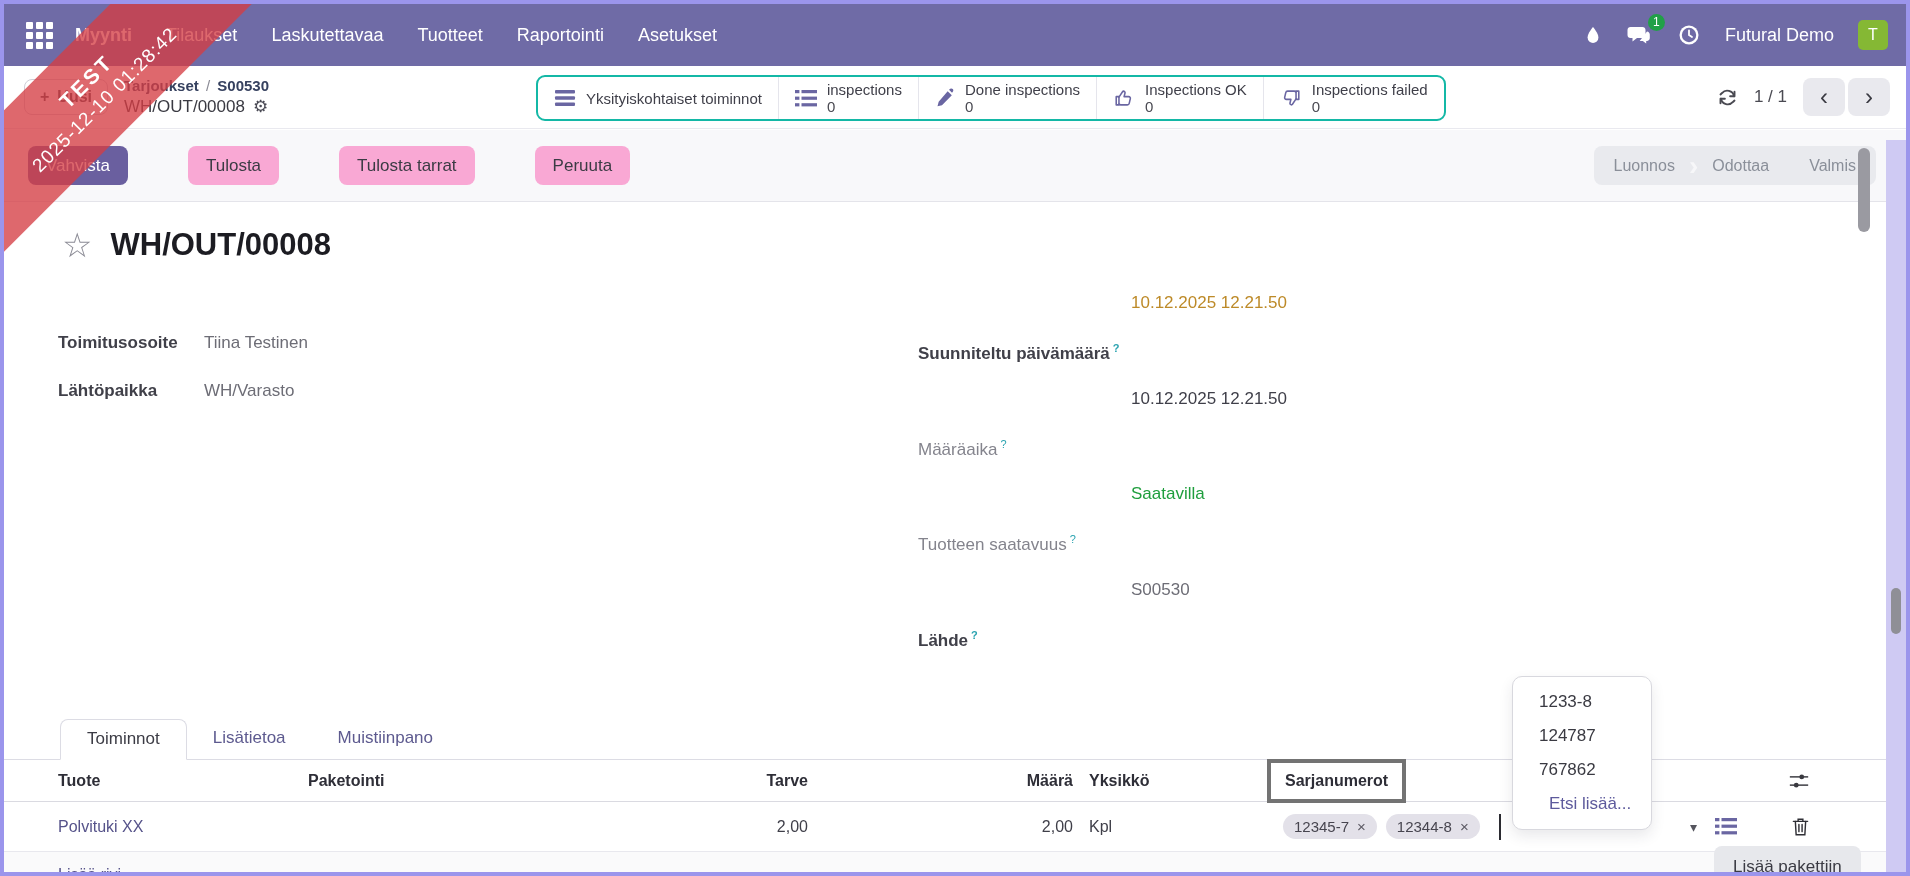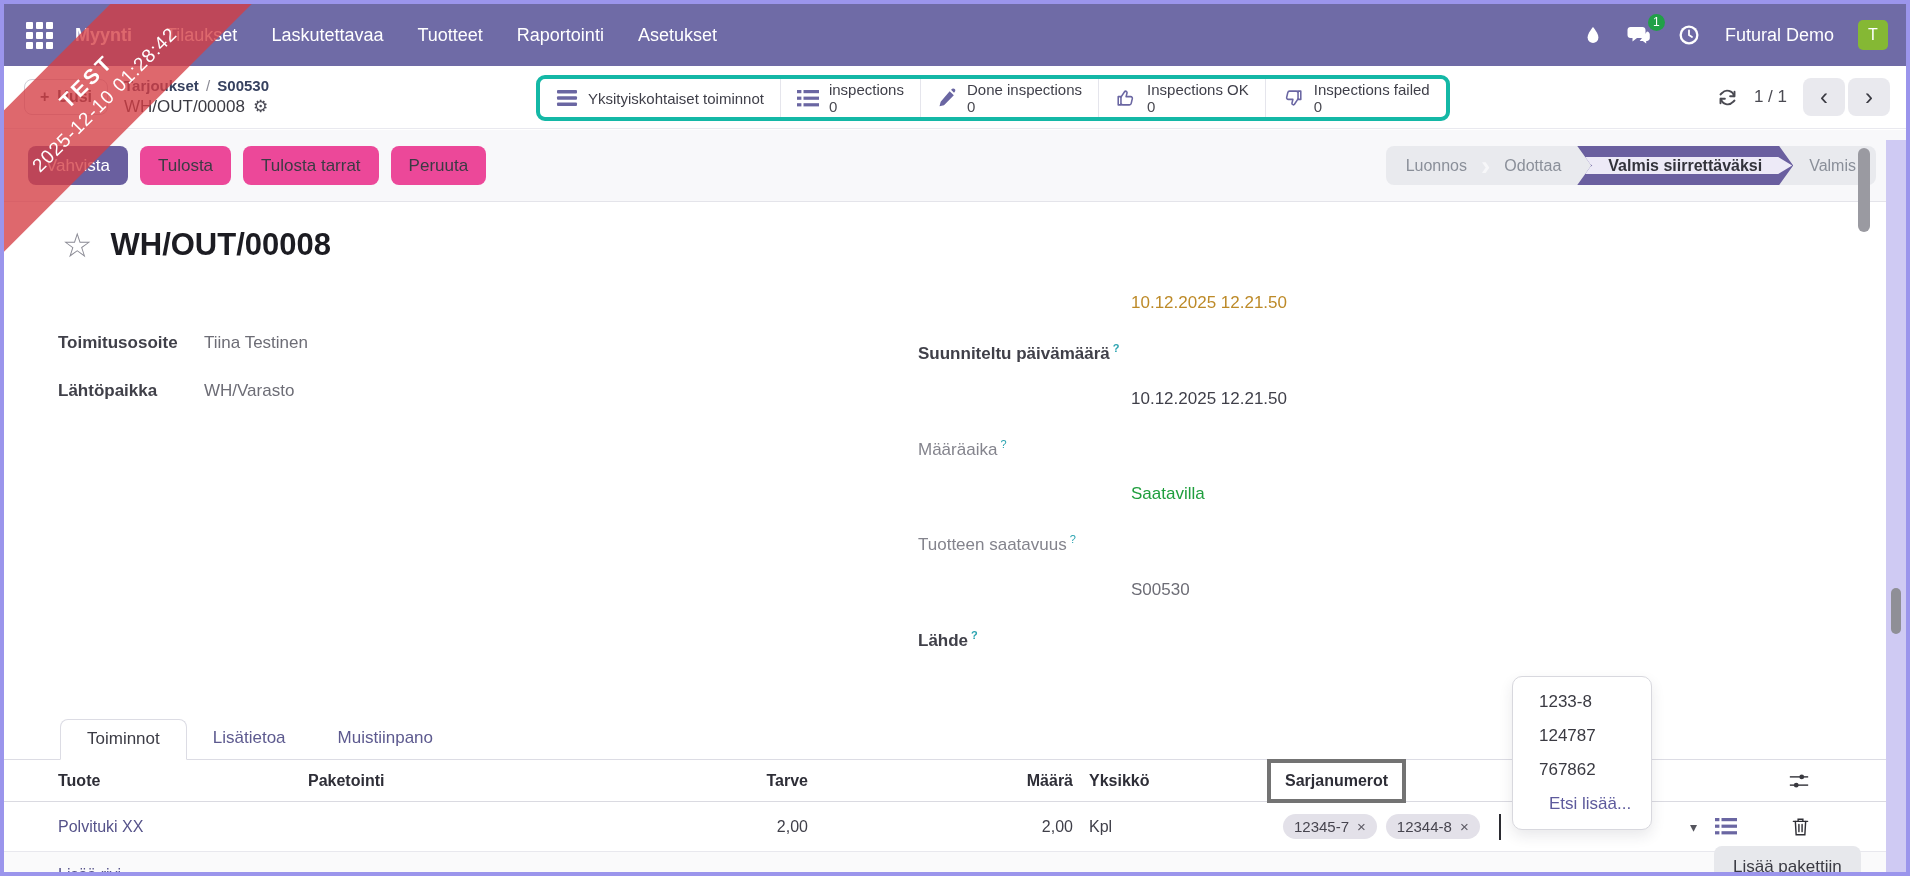--- a/index.html
+++ b/index.html
@@ -43,21 +43,21 @@
     font-family:inherit; font-weight:bold;
   }
   .crumbs { margin-left:16px; line-height:1.25; }
   .crumb-line1 { font-size:15px; font-weight:bold; color:#36415f; }
   .crumb-sep { color:#8a8a94; font-weight:normal; padding:0 3px; }
   .crumb-line2 { font-size:17px; color:#3a3a42; display:flex; align-items:center; gap:8px; }
   .gear { font-size:17px; color:#4a4a55; cursor:pointer; }
 
   .smartbar {
     position:absolute; left:532px; top:9px; height:46px; display:flex;
-    border:4px solid #14b8a6; border-radius:9px; background:#fff; overflow:hidden;
+    border:2px solid #14b8a6; border-radius:9px; background:#fff; overflow:hidden;
   }
   .smart { display:flex; align-items:center; gap:10px; padding:0 16px; border-right:1px solid #e5e5ec; cursor:pointer; }
   .smart:last-child { border-right:none; }
   .smart .txtcol { display:flex; flex-direction:column; line-height:1.15; }
   .smart .lbl { font-size:15px; color:#3f3f49; }
   .smart .cnt { font-size:15px; color:#4a4a52; }
   .flip { transform:rotate(180deg); }
 
   .pager { position:absolute; right:16px; top:12px; display:flex; align-items:center; gap:16px; }
   .pager-count { font-size:17px; color:#4a4a52; }
@@ -68,21 +68,21 @@
   }
   .refresh { cursor:pointer; display:flex; }
 
   
   .actionbar {
     position:absolute; top:130px; left:4px; width:1902px; height:72px; background:#f8f8fa;
     border-bottom:1px solid #e4e4ea; display:flex; align-items:center; padding:0 30px 0 24px; z-index:8;
   }
   .btn { height:39px; border:none; border-radius:8px; padding:0 18px; font-size:17px; cursor:pointer; font-family:inherit; }
   .btn-primary { background:#6a5f9f; color:#fff; margin-right:12px; }
-  .btn-sec { background:#ec4899; color:#3b3b44; margin-right:12px; }
+  .btn-sec { background:#f9a8d4; color:#3b3b44; margin-right:12px;margin-left:48px; }
 
   .statusbar {
     margin-left:auto; display:flex; align-items:center; height:39px;
     background:#e9eaee; border-radius:8px; overflow:hidden;
   }
   .step { padding:0 20px; font-size:16px; color:#8a8f99; line-height:39px; white-space:nowrap; }
   .step-sep { color:#f7f7f9; font-size:28px; line-height:36px; margin:0 -6px; font-weight:bold; }
   .step-active-wrap {
     clip-path:polygon(0 0, calc(100% - 14px) 0, 100% 50%, calc(100% - 14px) 100%, 0 100%, 14px 50%);
     background:#6a5f9f; padding:1px; margin:0 -4px; height:39px;
@@ -334,21 +334,20 @@
   <div class="actionbar">
     <button class="btn btn-primary">Vahvista</button>
     <button class="btn btn-sec">Tulosta</button>
     <button class="btn btn-sec">Tulosta tarrat</button>
     <button class="btn btn-sec">Peruuta</button>
 
     <div class="statusbar">
       <span class="step">Luonnos</span>
       <span class="step-sep">›</span>
       <span class="step">Odottaa</span>
-      <span class="step-active-wrap"><span class="step-active">Valmis siirrettäväksi</span></span>
       <span class="step">Valmis</span>
     </div>
   </div>
 
   <div class="sheet">
     <div class="title-row">
       <span class="star">☆</span>
       <h1 class="doc-title">WH/OUT/00008</h1>
     </div>
 

